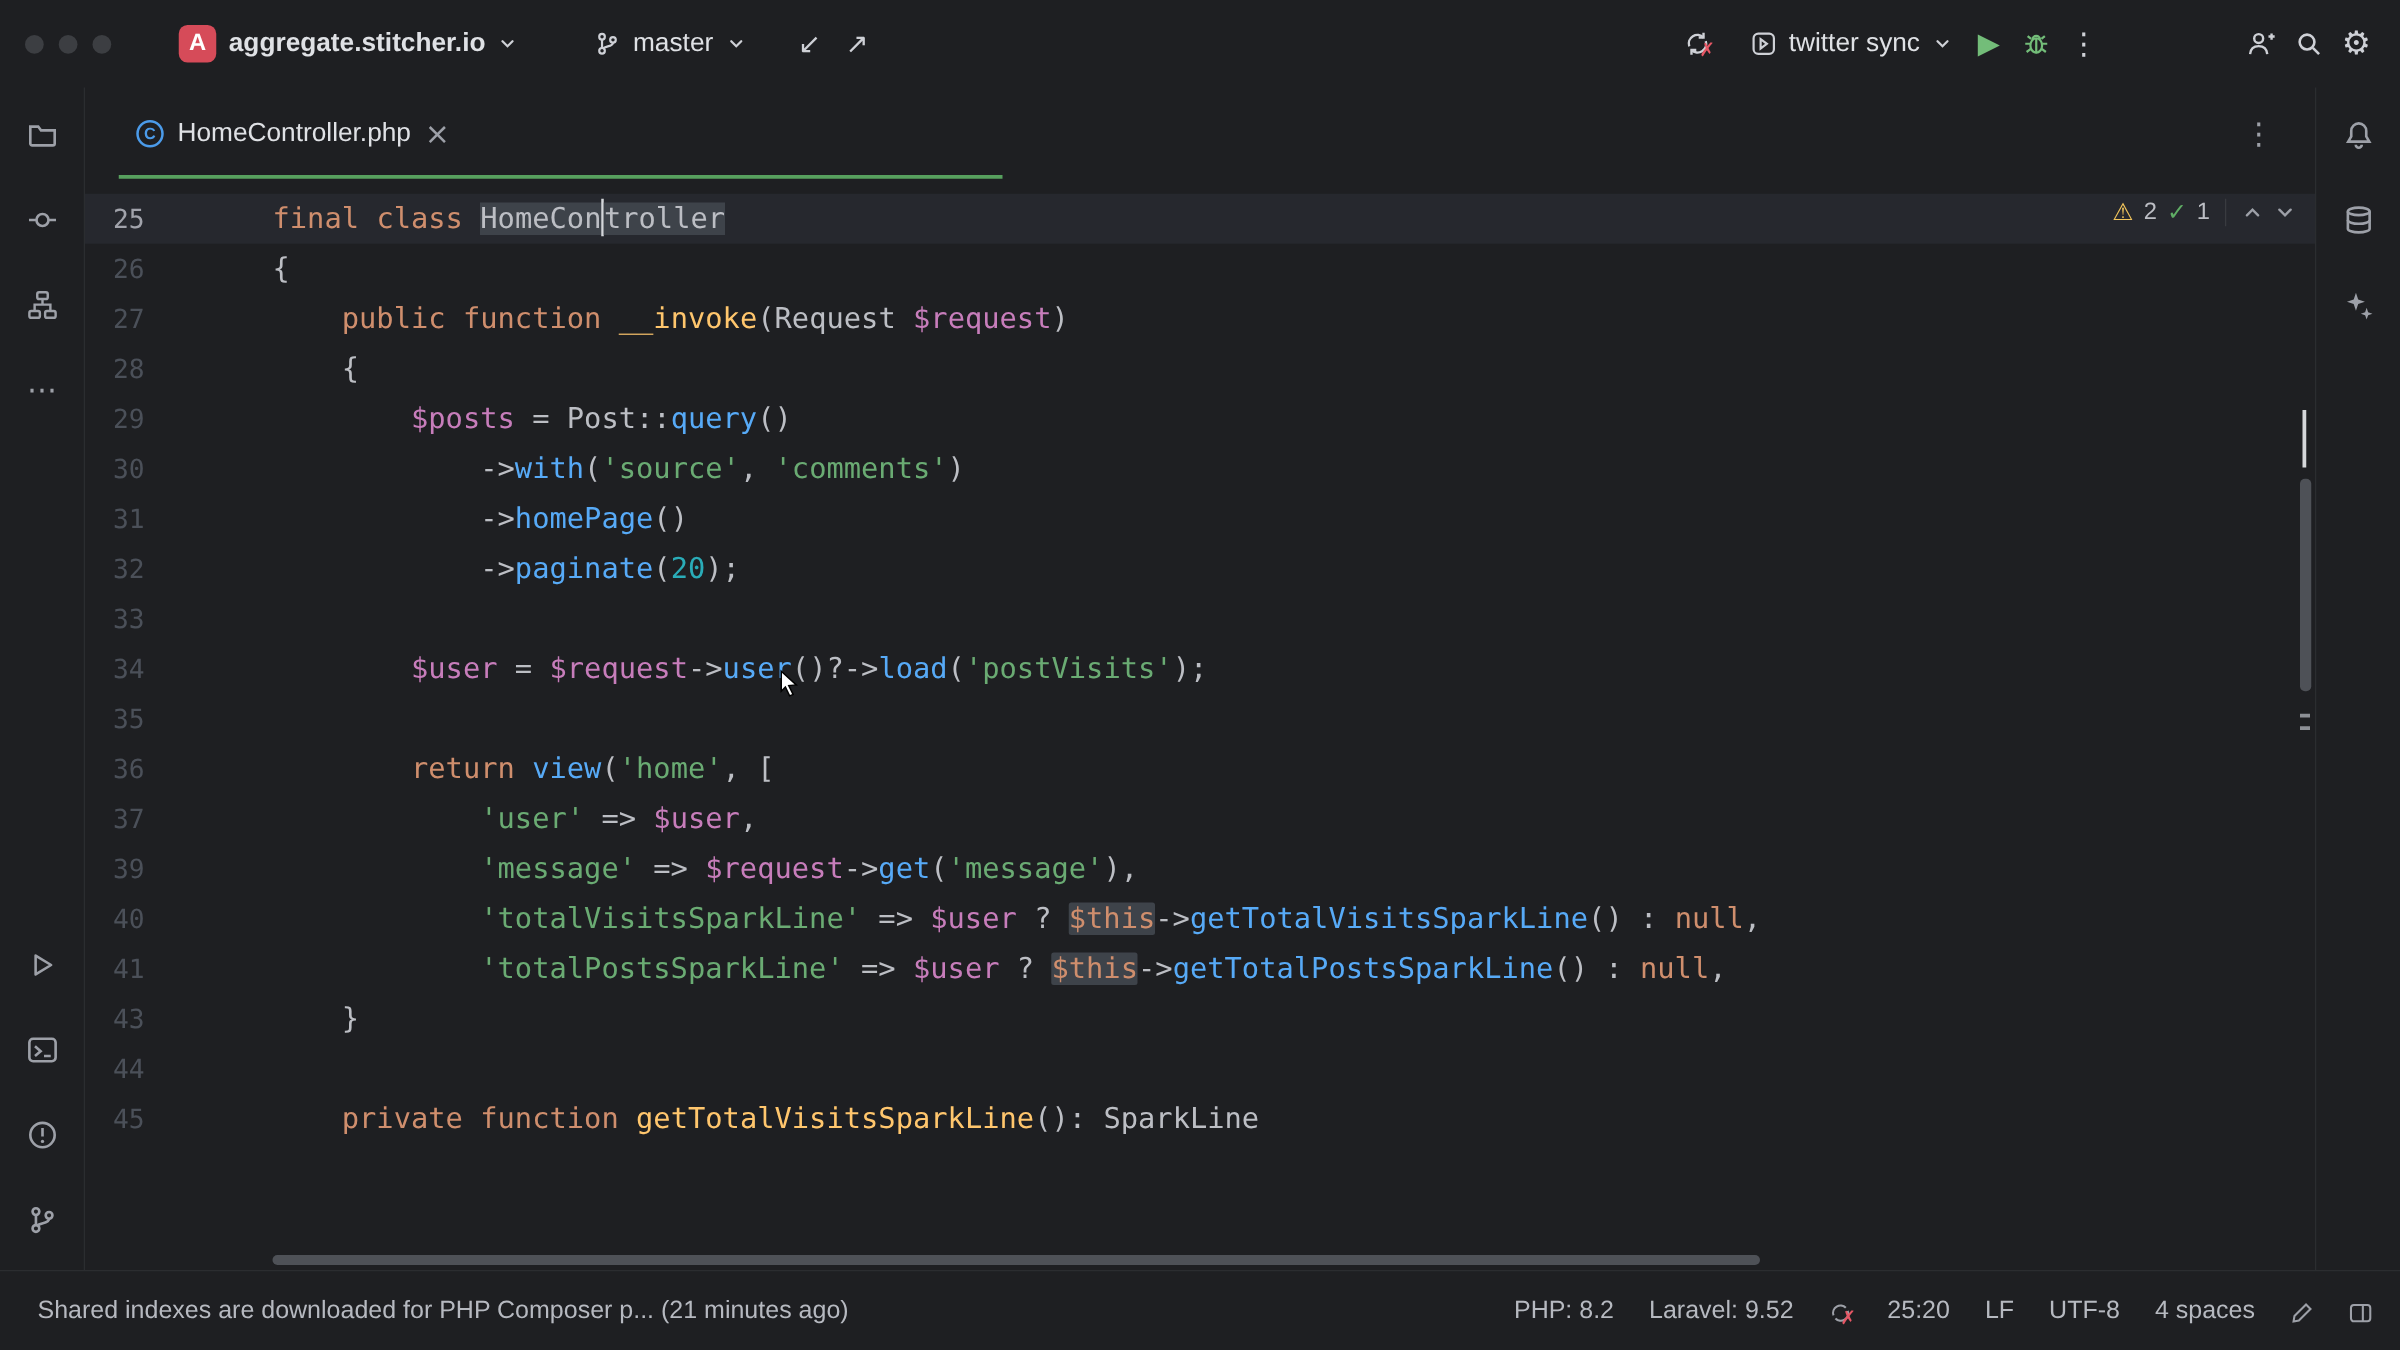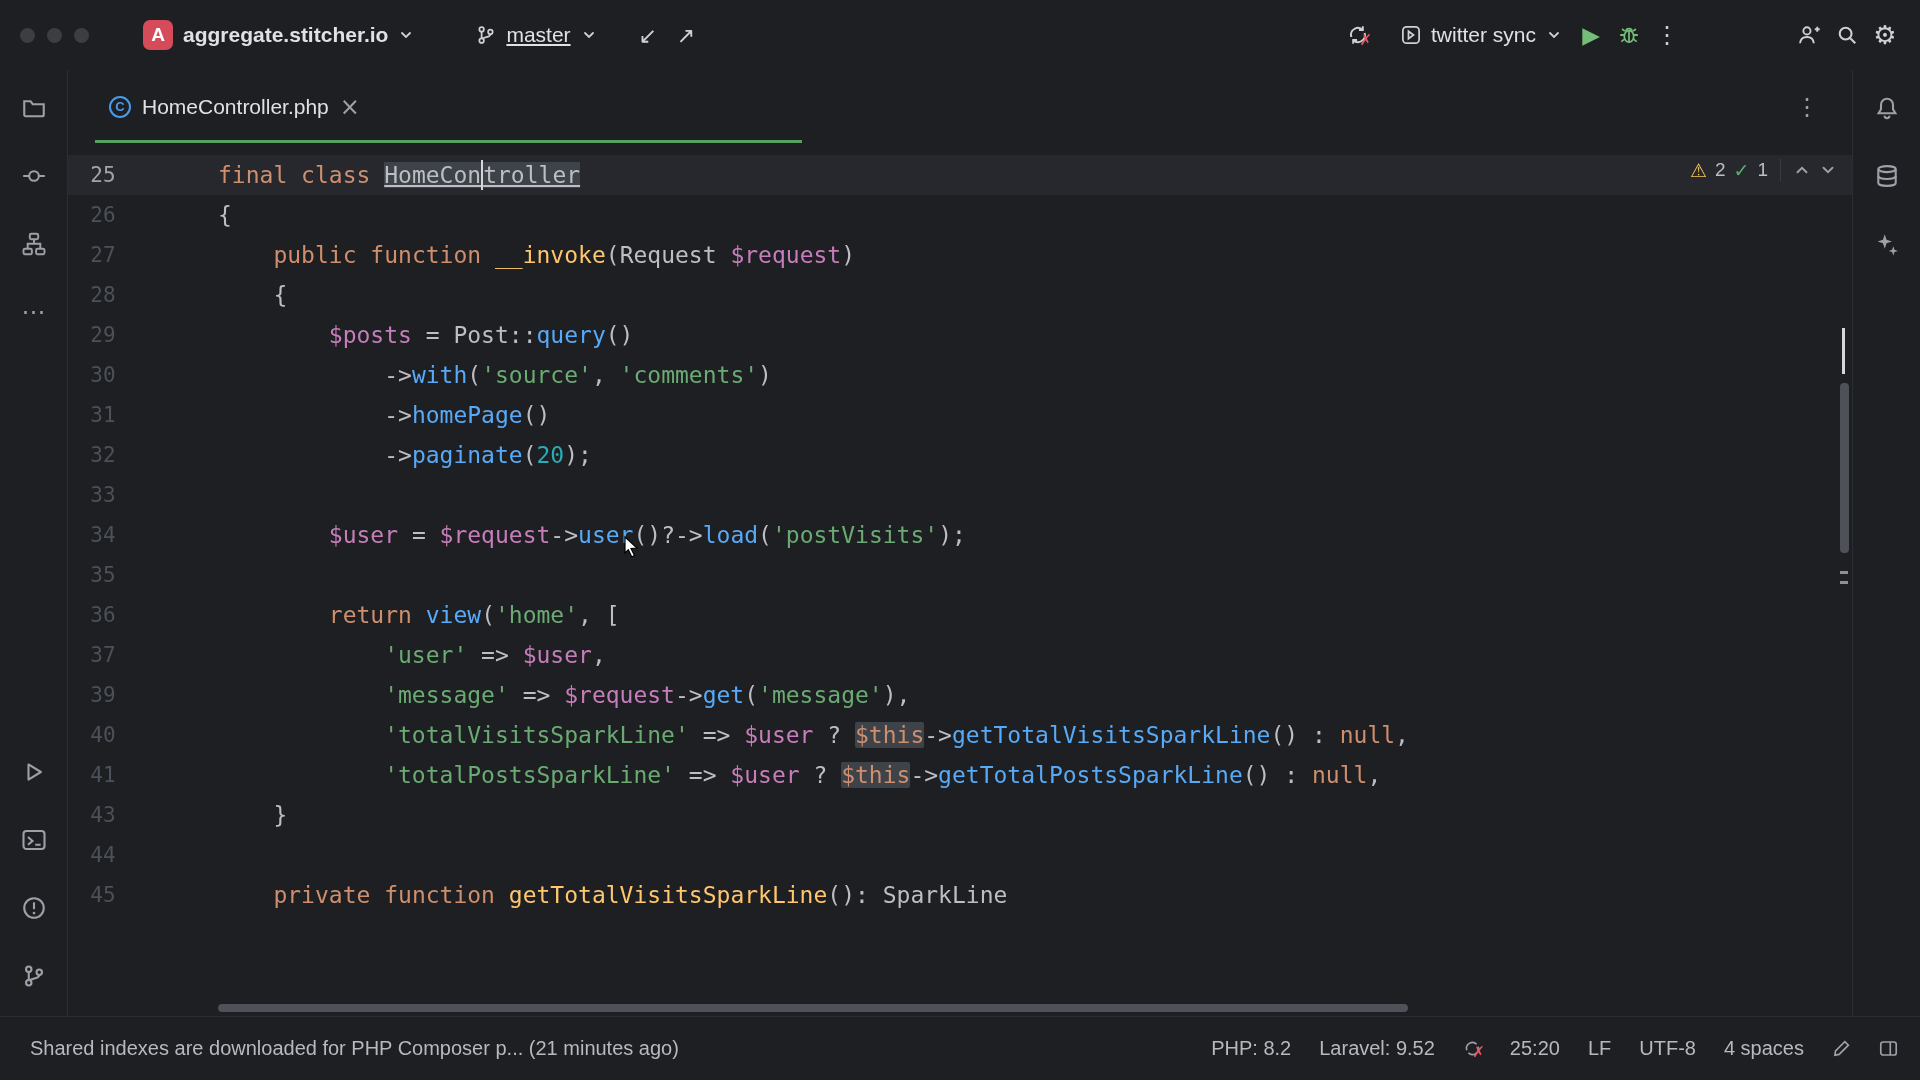--- a/index.html
+++ b/index.html
@@ -21,21 +21,21 @@
   .icon { color:#9da0a8; display:flex; align-items:center; justify-content:center; }
   .tb-icon { color:#ced0d6; }
   .icon-btn { width:38px; height:38px; display:flex; align-items:center; justify-content:center; border-radius:8px; background:transparent; border:none; cursor:default; }
   .glyph { font-family:"DejaVu Sans",sans-serif; }
   .kebab { font-size:24px; color:#ced0d6; }
   .gear { font-size:26px; color:#ced0d6; }
   .play-glyph { font-size:23px; color:var(--run-green,#73bd79); }
   .spacer { margin-left:auto; }
   .err-badge { position:relative; }
   .redx { position:absolute; right:-3px; bottom:-2px; color:var(--error-red,#e55765); font-size:15px; font-weight:700; line-height:1; }
-  .gap-branch { margin-left:42px;text-decoration:underline; }
+  .gap-branch { margin-left:42px; }
   .gap-arrows { margin-left:22px; }
   .gap-right { margin-left:14px; }
   .gap-big { margin-left:104px; }
   
   .main { flex:1 1 auto; display:flex; min-height:0; }
   .side-bar { width:68px; flex:0 0 68px; display:flex; flex-direction:column; align-items:center; padding:14px 0 16px; }
   .side-left { border-right:1px solid var(--border,#2b2d30); }
   .side-right { border-left:1px solid var(--border,#2b2d30); }
   .side-btn { width:48px; height:48px; margin-bottom:20px; display:flex; align-items:center; justify-content:center; border-radius:10px; background:transparent; border:none; }
   .side-bottom { margin-top:auto; }
@@ -58,41 +58,41 @@
   .code-row.current .ln { color:#a1a3ab; }
   .code { flex:1 1 auto; color:var(--text-code,#bcbec4); }
   .tk-k { color:var(--kw,#cf8e6d); }
   .tk-f { color:var(--fn,#57aaf7); }
   .tk-d { color:var(--decl,#ffc66d); }
   .tk-v { color:var(--var,#c77dbb); }
   .tk-s { color:var(--str,#6aab73); }
   .tk-n { color:var(--num,#2aacb8); }
   .tk-t { color:var(--text-code,#bcbec4); }
   .tk-th { color:var(--kw,#cf8e6d); background:var(--token-highlight,#3e434a); border-radius:2px; }
-  .tk-id { color:var(--text-code,#bcbec4); background:var(--token-highlight,#3e434a);text-decoration:underline; }
+  .tk-id { color:var(--text-code,#bcbec4); background:var(--token-highlight,#3e434a); }
   .tk-caret { display:inline-block; width:0; border-left:2px solid #d4d6da; height:30px; vertical-align:middle; margin-top:-4px; }
   .inspection { position:absolute; top:16px; right:15px; display:flex; align-items:center; gap:8px; z-index:7;
                 font-family:"Liberation Sans",sans-serif; font-size:19px; color:#bcbec4; }
   .warn { color:var(--warn-yellow,#f2c55c); font-size:19px; }
   .ok { color:var(--ok-green,#5fad65); font-size:19px; }
   .insp-div { width:1px; height:22px; background:#393b40; margin:0 4px; }
   .h-scroll { position:absolute; left:150px; bottom:4px; width:1190px; height:8px; border-radius:4px; background:var(--scrollbar,#4e5157); z-index:8; }
   .v-stripe { position:absolute; top:0; right:0; width:16px; height:100%; z-index:8; }
   .v-mark-caret { position:absolute; right:7px; top:185px; width:3px; height:46px; background:#d5d7da; }
   .v-thumb { position:absolute; right:3px; top:240px; width:9px; height:170px; border-radius:4px; background:var(--scrollbar,#4e5157); }
   .v-tick { position:absolute; right:4px; width:8px; height:3px; background:#8d9096; }
   
   .crumbs { height:49px; flex:0 0 49px; display:flex; align-items:center; gap:14px; padding-left:27px; font-size:20px; }
   .crumb-dim { color:#9da0a8; }
   .crumb-sep { color:#6f737a; font-size:18px; }
   .crumb-cur { color:#bcbec4; }
   
   .statusbar { height:64px; flex:0 0 64px; border-top:1px solid var(--border,#2b2d30);
                display:flex; align-items:center; padding:0 22px 0 30px; font-size:20px; color:#b6b9c0; }
-  .sb-right { margin-left:auto; display:flex; align-items:center; gap:28px; }
+  .sb-right { margin-left:auto; display:flex; align-items:flex-end; gap:28px; }
   .sb-item { color:#b6b9c0; white-space:nowrap; }
   .cursor-arrow { position:absolute; left:620px; top:535px; z-index:50; pointer-events:none; }
 </style>
 </head>
 <body>
 
 <div class="window">
 
   <header class="titlebar">
     <div class="traffic">

